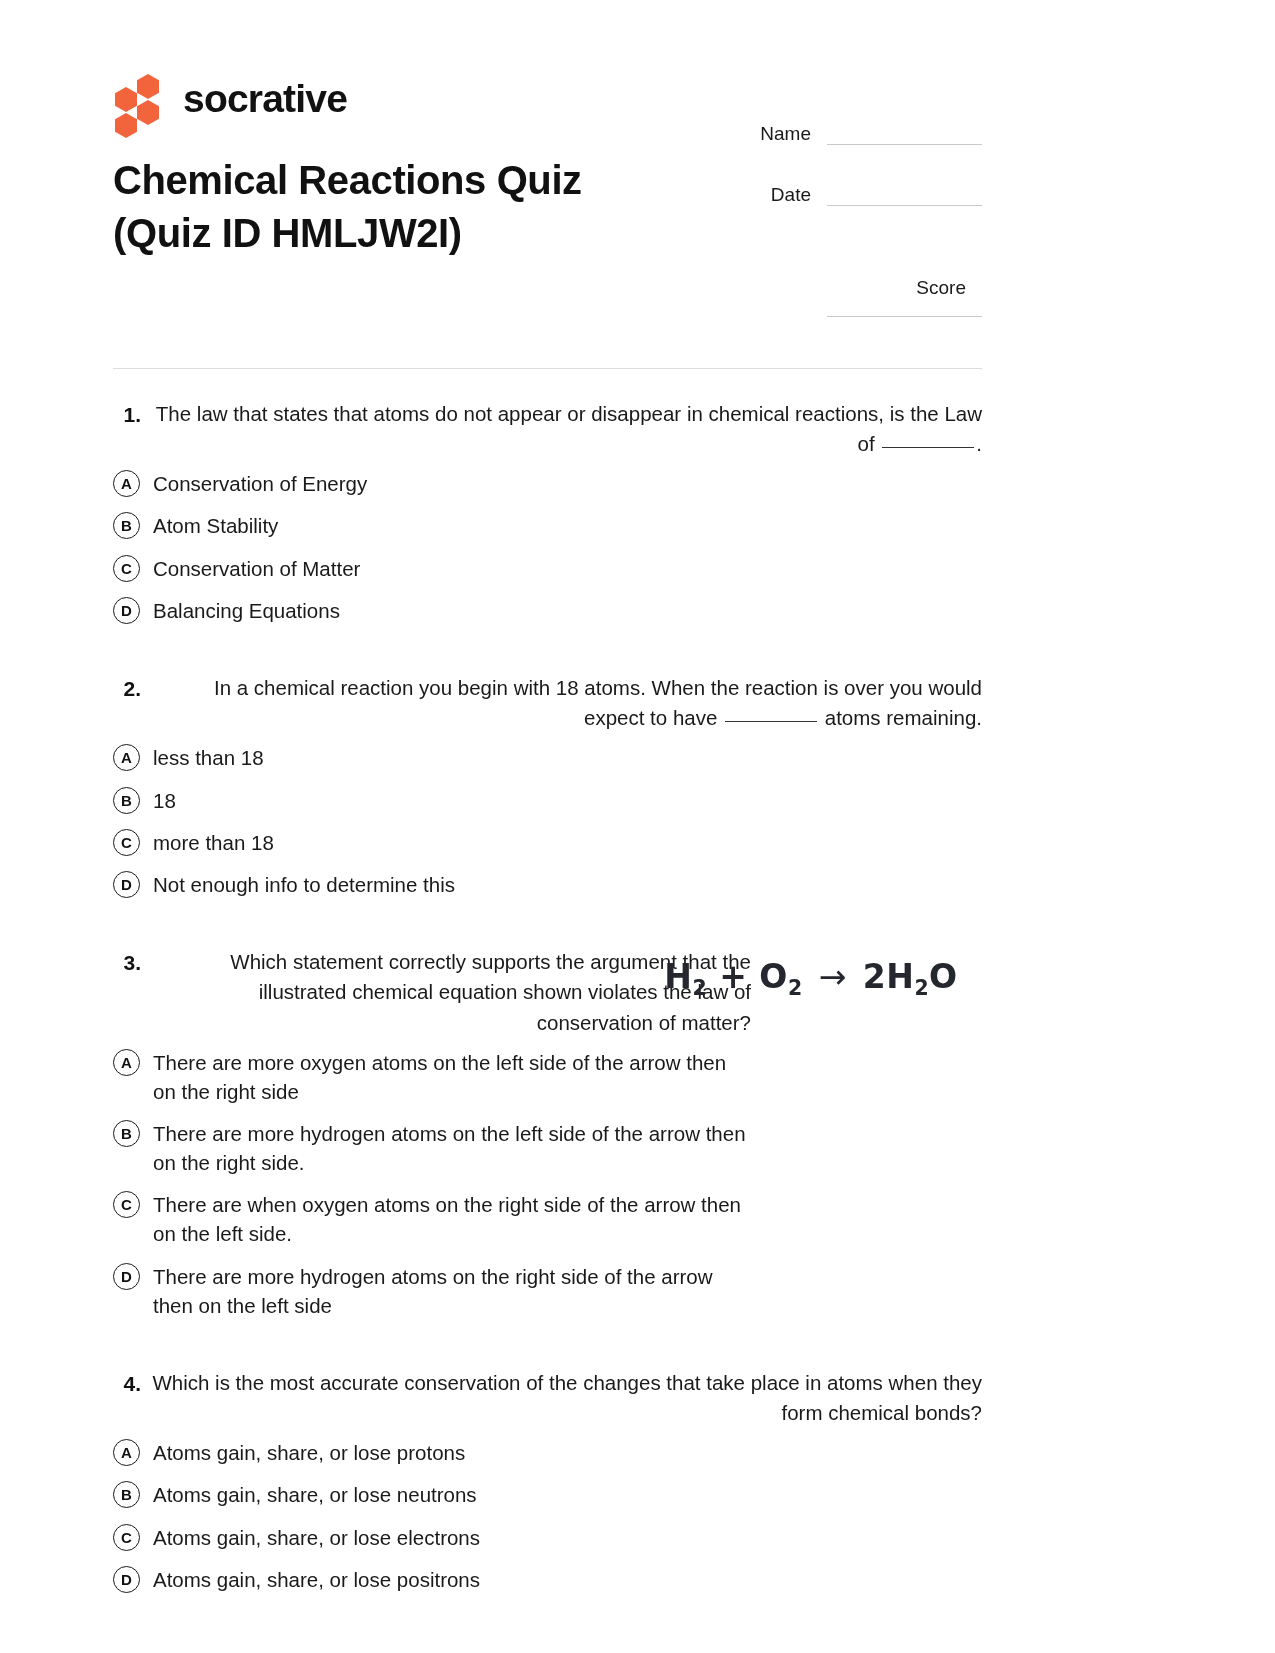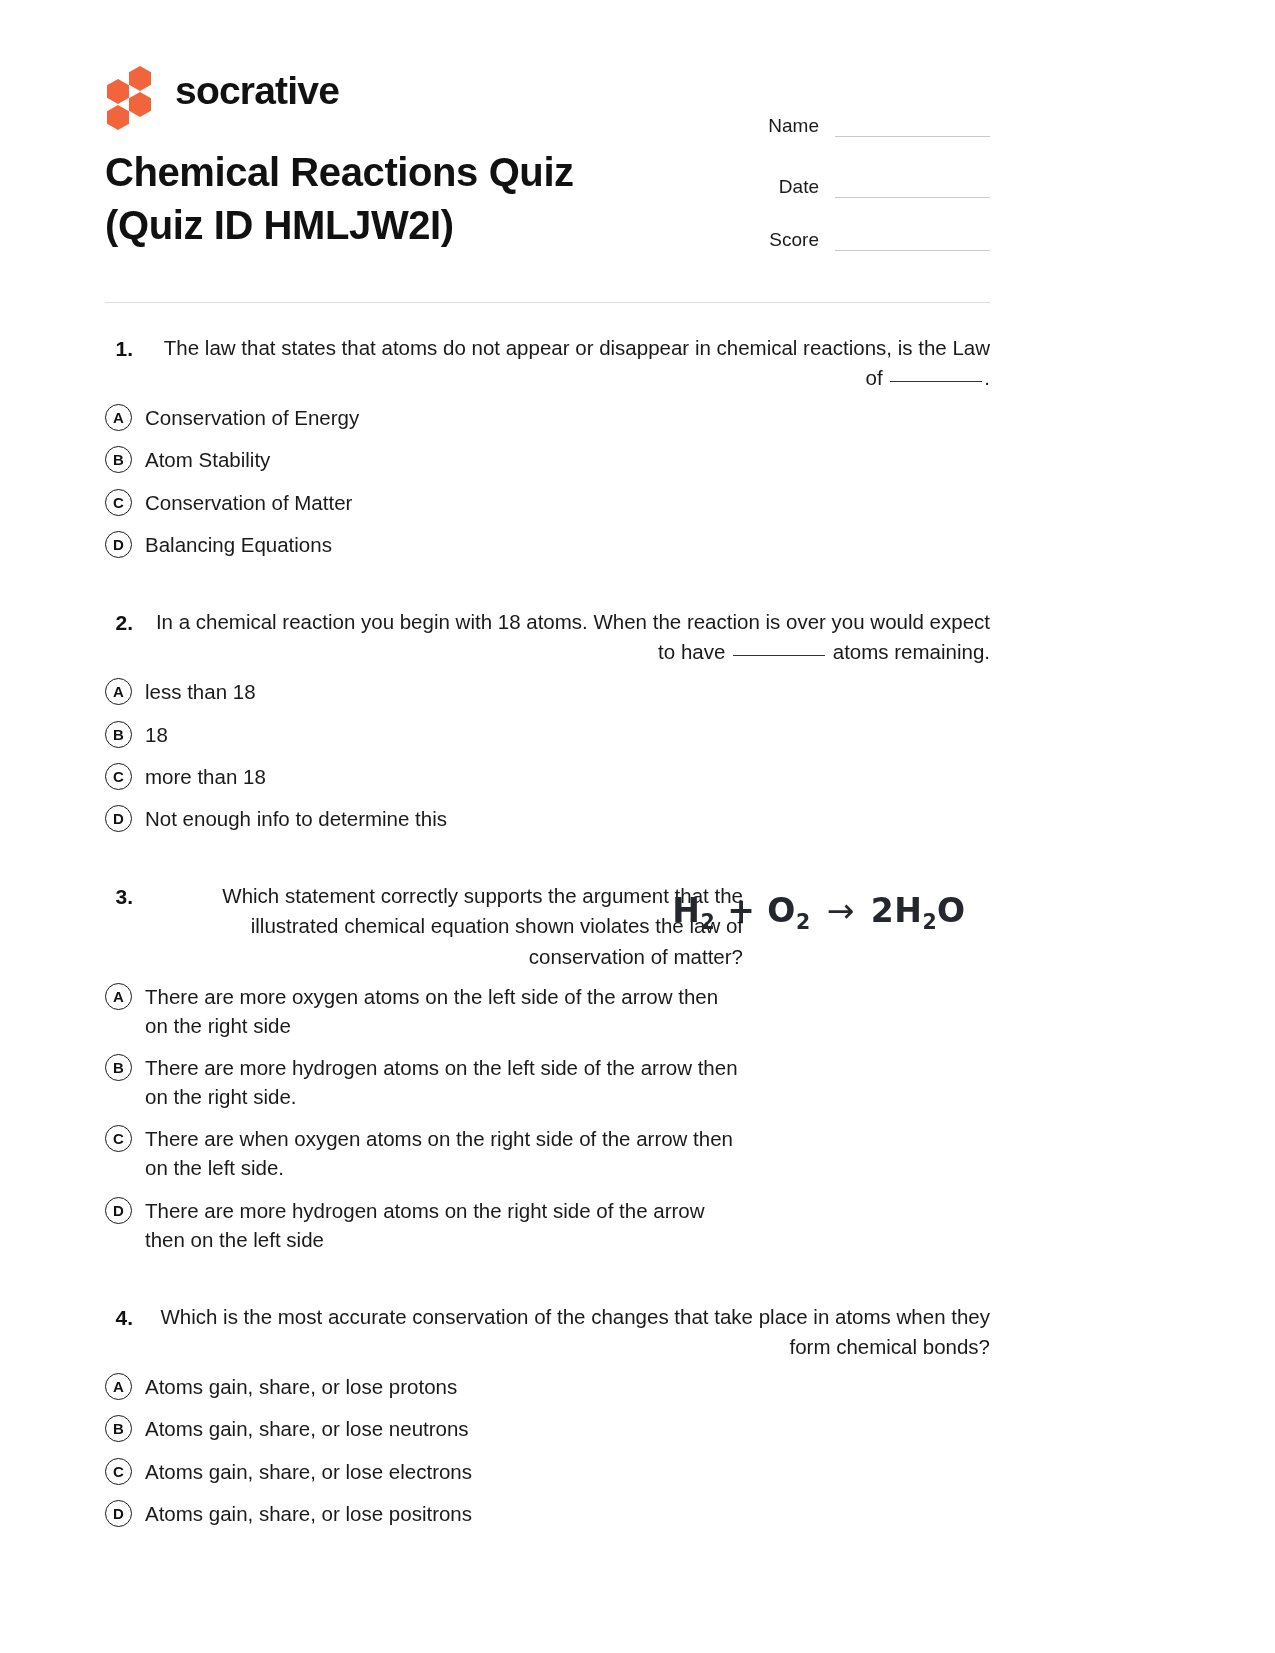--- a/index.html
+++ b/index.html
@@ -13,21 +13,21 @@
   body {
     font-family: "Liberation Sans", sans-serif;
     color: #1a1a1a;
     position: relative;
     overflow: hidden;
   }
 
   .page {
     width: 1095px;
     height: 1653px;
-    padding: 0;
+    padding: 8px;
     position: relative;
   }
 
   
   .header {
     display: flex;
     justify-content: space-between;
     align-items: flex-start;
     padding: 58px 105px 0 105px;
   }
@@ -83,21 +83,21 @@
     padding-top: 18px;
     flex: 0 0 auto;
   }
   .meta-row {
     display: flex;
     align-items: flex-end;
     justify-content: flex-end;
     margin-bottom: 13px;
     margin-top: 40px;
   }
-  .meta-row.score { margin-top: 32px; }
+  .meta-row.score { margin-top: 72px; flex-direction: column; }
   .meta-label {
     font-size: 19px;
     color: #1a1a1a;
     white-space: nowrap;
     padding-right: 16px;
     line-height: 1.1;
   }
   .meta-line {
     width: 155px;
     border-bottom: 1.5px solid #c9c9c9;

